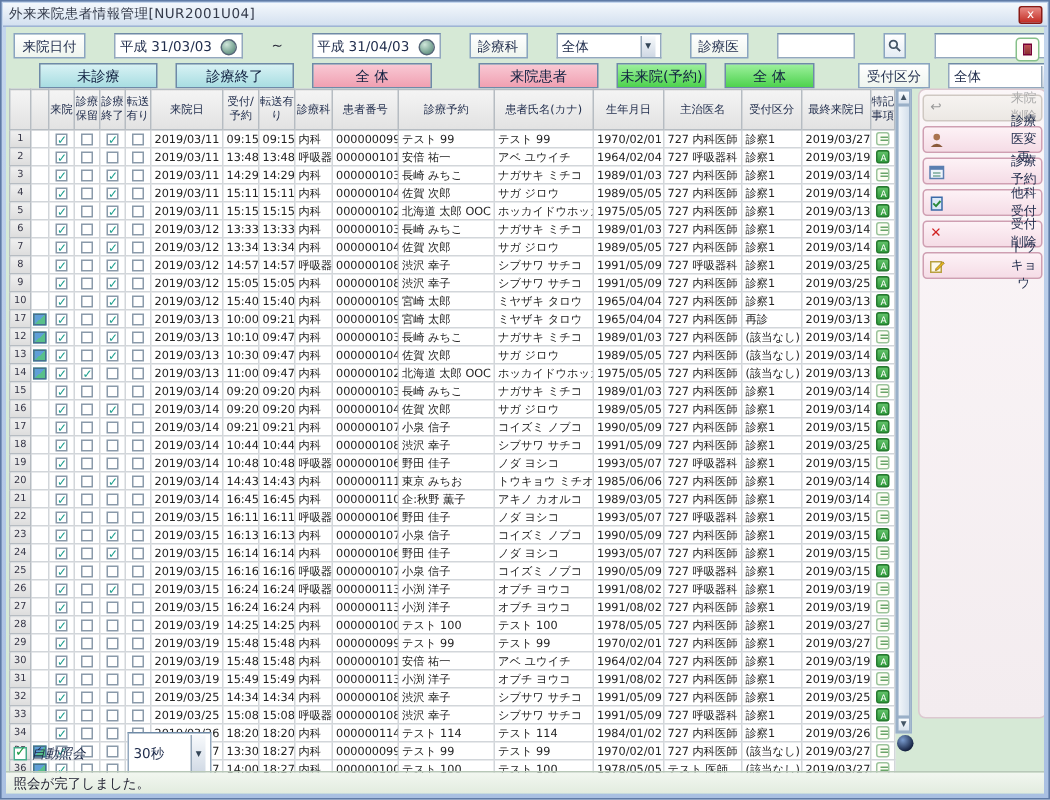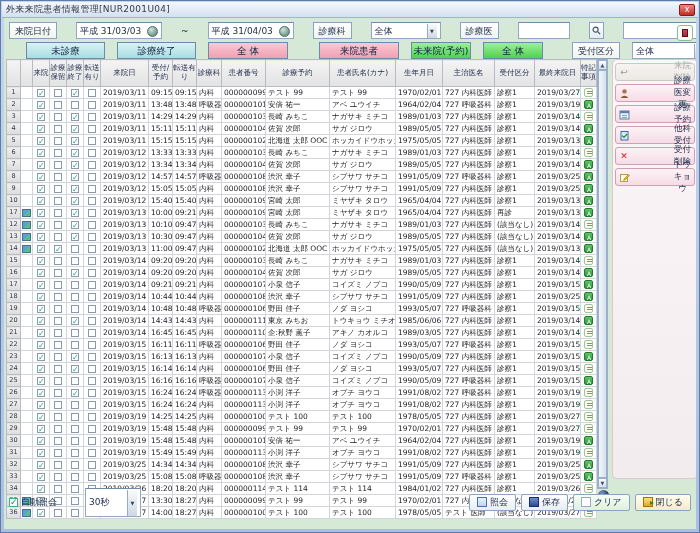--- a/index.html
+++ b/index.html
@@ -100,21 +100,21 @@
     font-size:8.5px; color:#1d2a4a; padding:0 2px; cursor:pointer; }
   .side-btn .sb-label { flex:1; text-align:center;margin-left:40px; }
   .side-btn.disabled { background:linear-gradient(#f6f3f1,#ece8e4); border-color:#cfc8c2; color:#aaa; cursor:default; }
   .sb-ic { width:12px; height:12px; flex:0 0 12px; display:flex; align-items:center;
     justify-content:center; font-size:9px; }
 
   
   .footer-controls { position:absolute; left:5px; right:5px; top:475px; height:18px; display:flex; align-items:center; }
   .chk { width:9px; height:9px; background:#fff; border:1px solid #4a8; position:relative; margin-right:3px; }
   .chk.checked::after { content:"✓"; position:absolute; left:0; top:-2px; font-size:9px; color:#1b9a40; font-weight:bold; }
-  .auto-label { font-size:9px; color:#1d2a4a; margin-right:28px; }
+  .auto-label { font-size:9px; color:#1d2a4a; margin-right:28px;font-style:italic; }
   .interval { width:56px; height:29px; }
   .foot-btns { margin-left:auto; display:flex; gap:5px; }
   .fbot { display:flex; align-items:center; gap:3px; height:17px; padding:0 7px;
     border:1px solid #8aa4c0; border-radius:2px; font-size:9px; color:#1d2a4a; cursor:pointer;
     background:linear-gradient(#ffffff,#e8eef4); }
   .fbot.greenish { background:linear-gradient(#f6fef6,#dff0df); }
   .fbot.yellowish { background:linear-gradient(#fffdf0,#f4ecc8); }
   .fb-ic { width:10px; height:10px; display:inline-block; }
   .ic-doc { background:linear-gradient(#eaf2ff,#bcd4f0); border:1px solid #4a6faa; }
   .ic-save { background:linear-gradient(#6f8fd0,#2a4a90); border:1px solid #1a2f66; }
@@ -1318,35 +1318,20 @@
       </div>
     </div>
 
     <div class="footer-controls">
       <span class="chk checked"></span>
       <span class="auto-label">自動照会</span>
       <span class="tbox selbox interval">
         <span style="flex:1">30秒</span>
         <span class="sel-arrow">▼</span>
       </span>
-      <span class="foot-btns">
-        <span class="fbot">
-          <span class="fb-ic ic-doc"></span>
-          <span>照会</span>
-        </span>
-        <span class="fbot">
-          <span class="fb-ic ic-save"></span>
-          <span>保存</span>
-        </span>
-        <span class="fbot greenish">
-          <span class="fb-ic ic-clear"></span>
-          <span>クリア</span>
-        </span>
-        <span class="fbot yellowish">
-          <span class="fb-ic ic-exit"></span>
-          <span>閉じる</span>
-        </span>
-      </span>
     </div>
 
+    <div class="statusbar">
+      <span>照会が完了しました。</span>
+    </div>
 
   </div>
 </div>
 
 </body></html>

